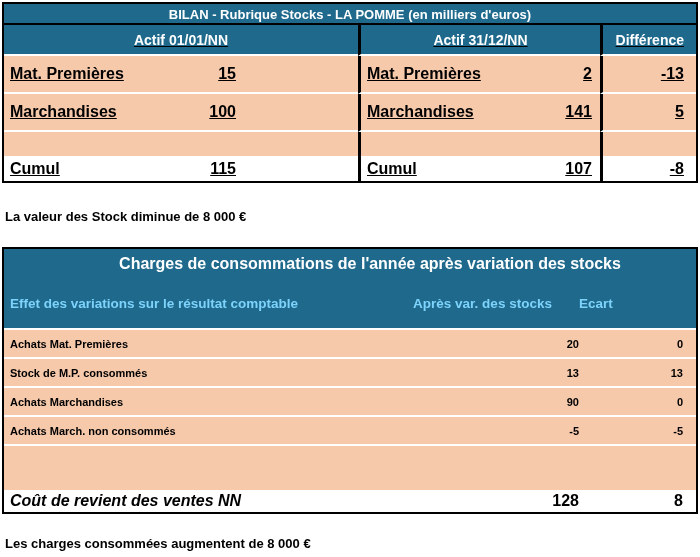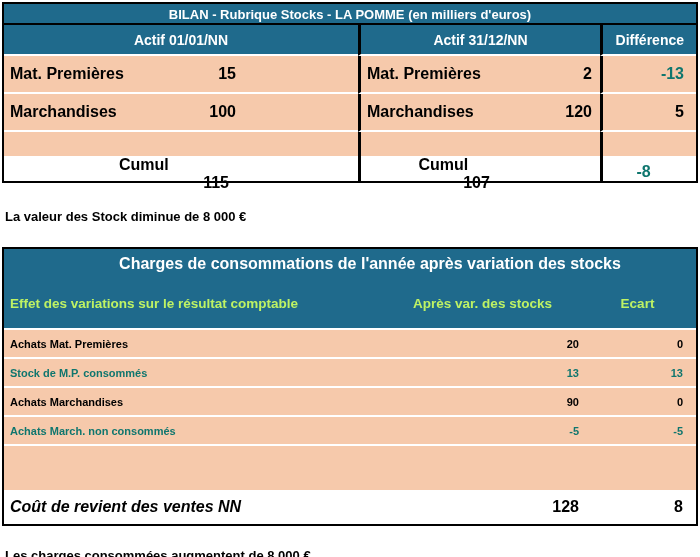--- a/index.html
+++ b/index.html
@@ -14,72 +14,72 @@
     border: 2px solid #000;
     width: 696px;
   }
   
   .t1-title {
     height: 21px; line-height: 21px;
     background: #1F6A8C; color: #fff;
     text-align: center; font-weight: bold; font-size: 13px;
     border-bottom: 2px solid #000;
   }
-  .t1-grid { display: grid; grid-template-columns: 354px 242px 1fr; }
+  .t1-grid { display: grid; grid-template-columns: 354px 242px 1fr; text-decoration: underline; }
   .cell { display: flex; align-items: center; }
   .c2, .c3 { border-left: 3px solid #000; }
   .head {
     background: #1F6A8C; color: #fff;
     font-weight: bold; font-size: 14px;
     height: 31px; justify-content: center;
     border-bottom: 2px solid #fff;
   }
   .peach { background: #F6C9AB; }
   .data { height: 38px; font-weight: bold; font-size: 16px; border-bottom: 2px solid #fff; }
   .empty-row { height: 24px; }
-  .total-row { height: 25px; background: #fff; font-weight: bold; font-size: 16px; flex-direction: column; }
+  .total-row { height: 25px; background: #fff; font-weight: bold; font-size: 16px; }
   .lbl { padding-left: 6px; width: 136px; white-space: nowrap; }
   .num-c1 { width: 96px; text-align: right; display: inline-block; }
   .num-c2 { flex: 1; text-align: right; padding-right: 8px; }
   .c3 { justify-content: flex-end; padding-right: 12px; }
-  .neg { color: #0f766e; }
+  .neg { color: #000000; }
   
   .note { font-weight: bold; font-size: 13px; color: #000; padding-left: 5px; }
   .note1 { margin-top: 26px; }
   .note2 { margin-top: 22px; }
   
   .t2 { margin-top: 23px; }
   .t2-title {
     height: 29px; line-height: 29px;
     background: #1F6A8C; color: #fff;
     text-align: center; font-weight: bold; font-size: 16px; padding-left: 40px;
   }
   .t2-head {
     display: grid; grid-template-columns: 1fr 168px 117px;
-    background: #1F6A8C; color: #bef264;
+    background: #1F6A8C; color: #7dd3fc;
     height: 50px; align-items: center;
     font-weight: bold; font-size: 13.5px;
   }
   .t2-head .h-effect { padding-left: 6px; }
   .t2-head .h-after { text-align: center; padding-right: 25px; }
-  .t2-head .h-ecart { text-align: center; }
+  .t2-head .h-ecart { }
   .t2-row {
     display: grid; grid-template-columns: 1fr 168px 117px;
     height: 29px; align-items: center;
     background: #F6C9AB;
     font-weight: bold; font-size: 11px;
     border-top: 2px solid #fff;
   }
   .t2-row .r-label { padding-left: 6px; white-space: nowrap; }
   .t2-row .r-after { text-align: right; }
   .t2-row .r-ecart { text-align: right; padding-right: 13px; }
   .t2-empty { height: 46px; background: #F6C9AB; border-top: 2px solid #fff; }
   .t2-total {
     display: grid; grid-template-columns: 1fr 168px 117px;
-    height: 34px; align-items: center;
+    height: 22px; align-items: center;
     background: #fff; font-weight: bold; font-size: 16px;
   }
   .t2-total .r-label { padding-left: 6px; font-style: italic; }
   .t2-total .r-after { text-align: right; }
   .t2-total .r-ecart { text-align: right; padding-right: 13px; }
 </style>
 </head>
 <body>
 
 <div class="table-wrap">
@@ -99,21 +99,21 @@
       <span class="num-c2">2</span>
     </div>
     <div class="cell data peach c3 neg">-13</div>
 
     <div class="cell data peach c1">
       <span class="lbl">Marchandises</span>
       <span class="num-c1">100</span>
     </div>
     <div class="cell data peach c2">
       <span class="lbl">Marchandises</span>
-      <span class="num-c2">120</span>
+      <span class="num-c2">141</span>
     </div>
     <div class="cell data peach c3">5</div>
 
     <div class="cell empty-row peach c1"></div>
     <div class="cell empty-row peach c2"></div>
     <div class="cell empty-row peach c3"></div>
 
     <div class="cell total-row c1">
       <span class="lbl">Cumul</span>
       <span class="num-c1">115</span>

